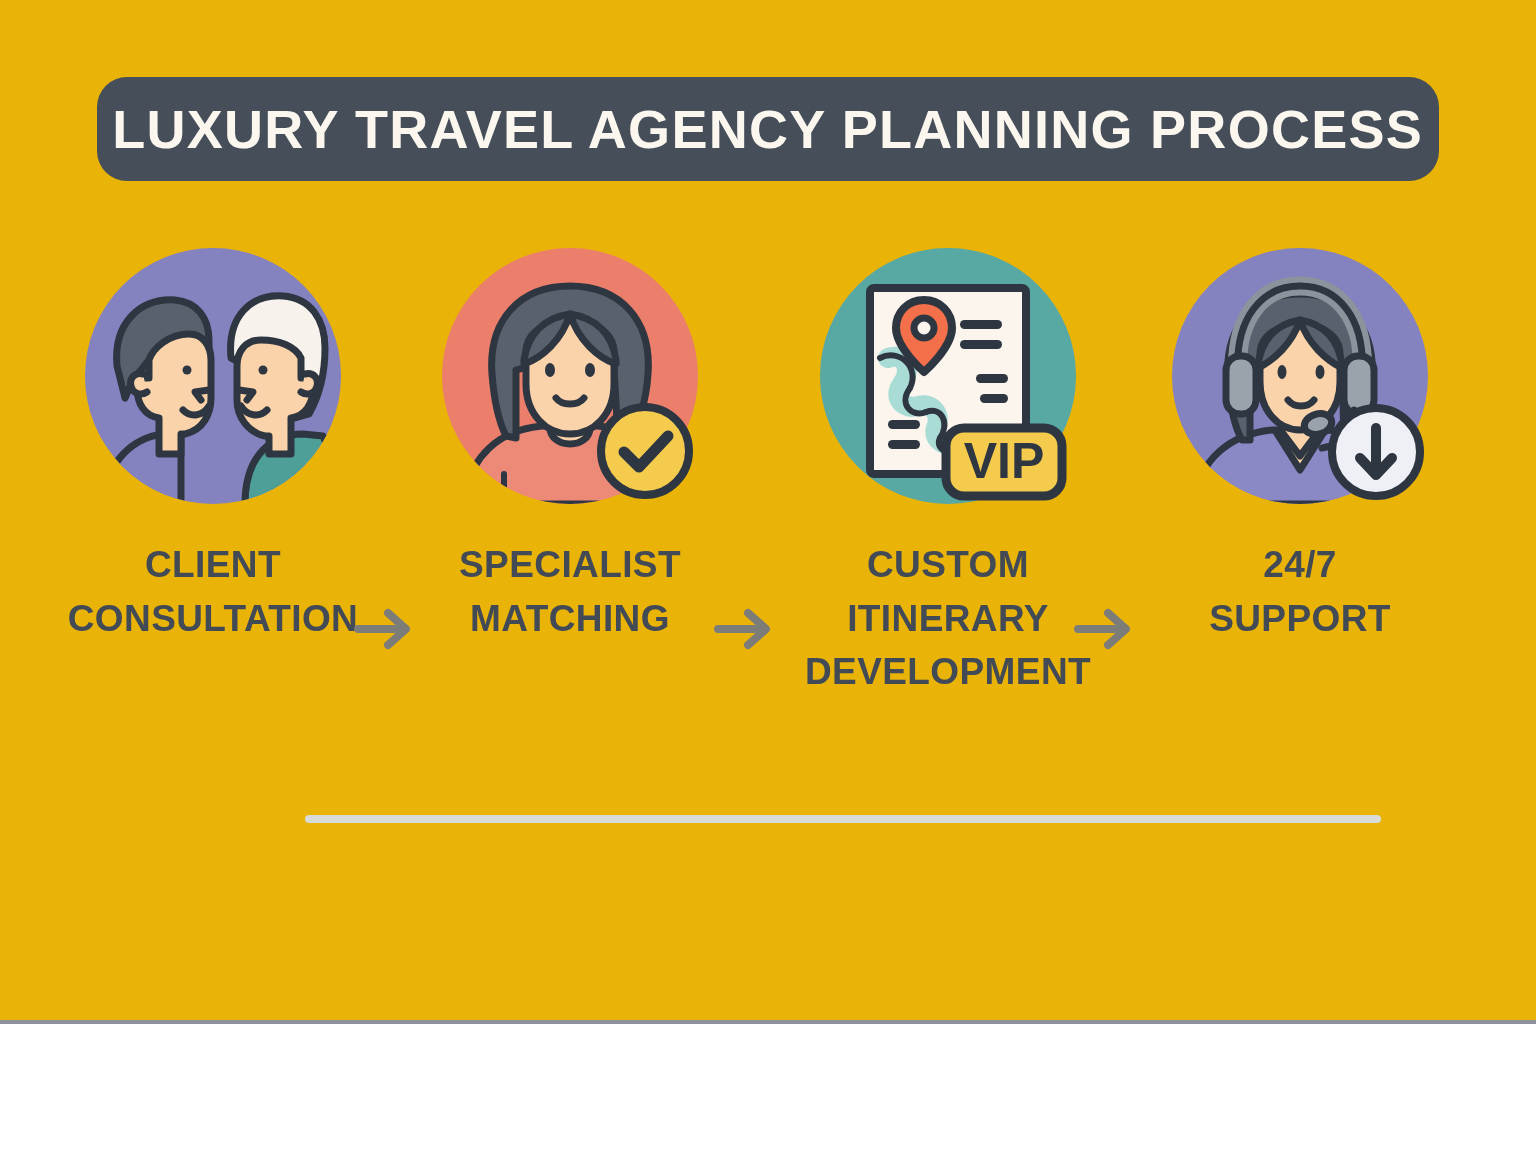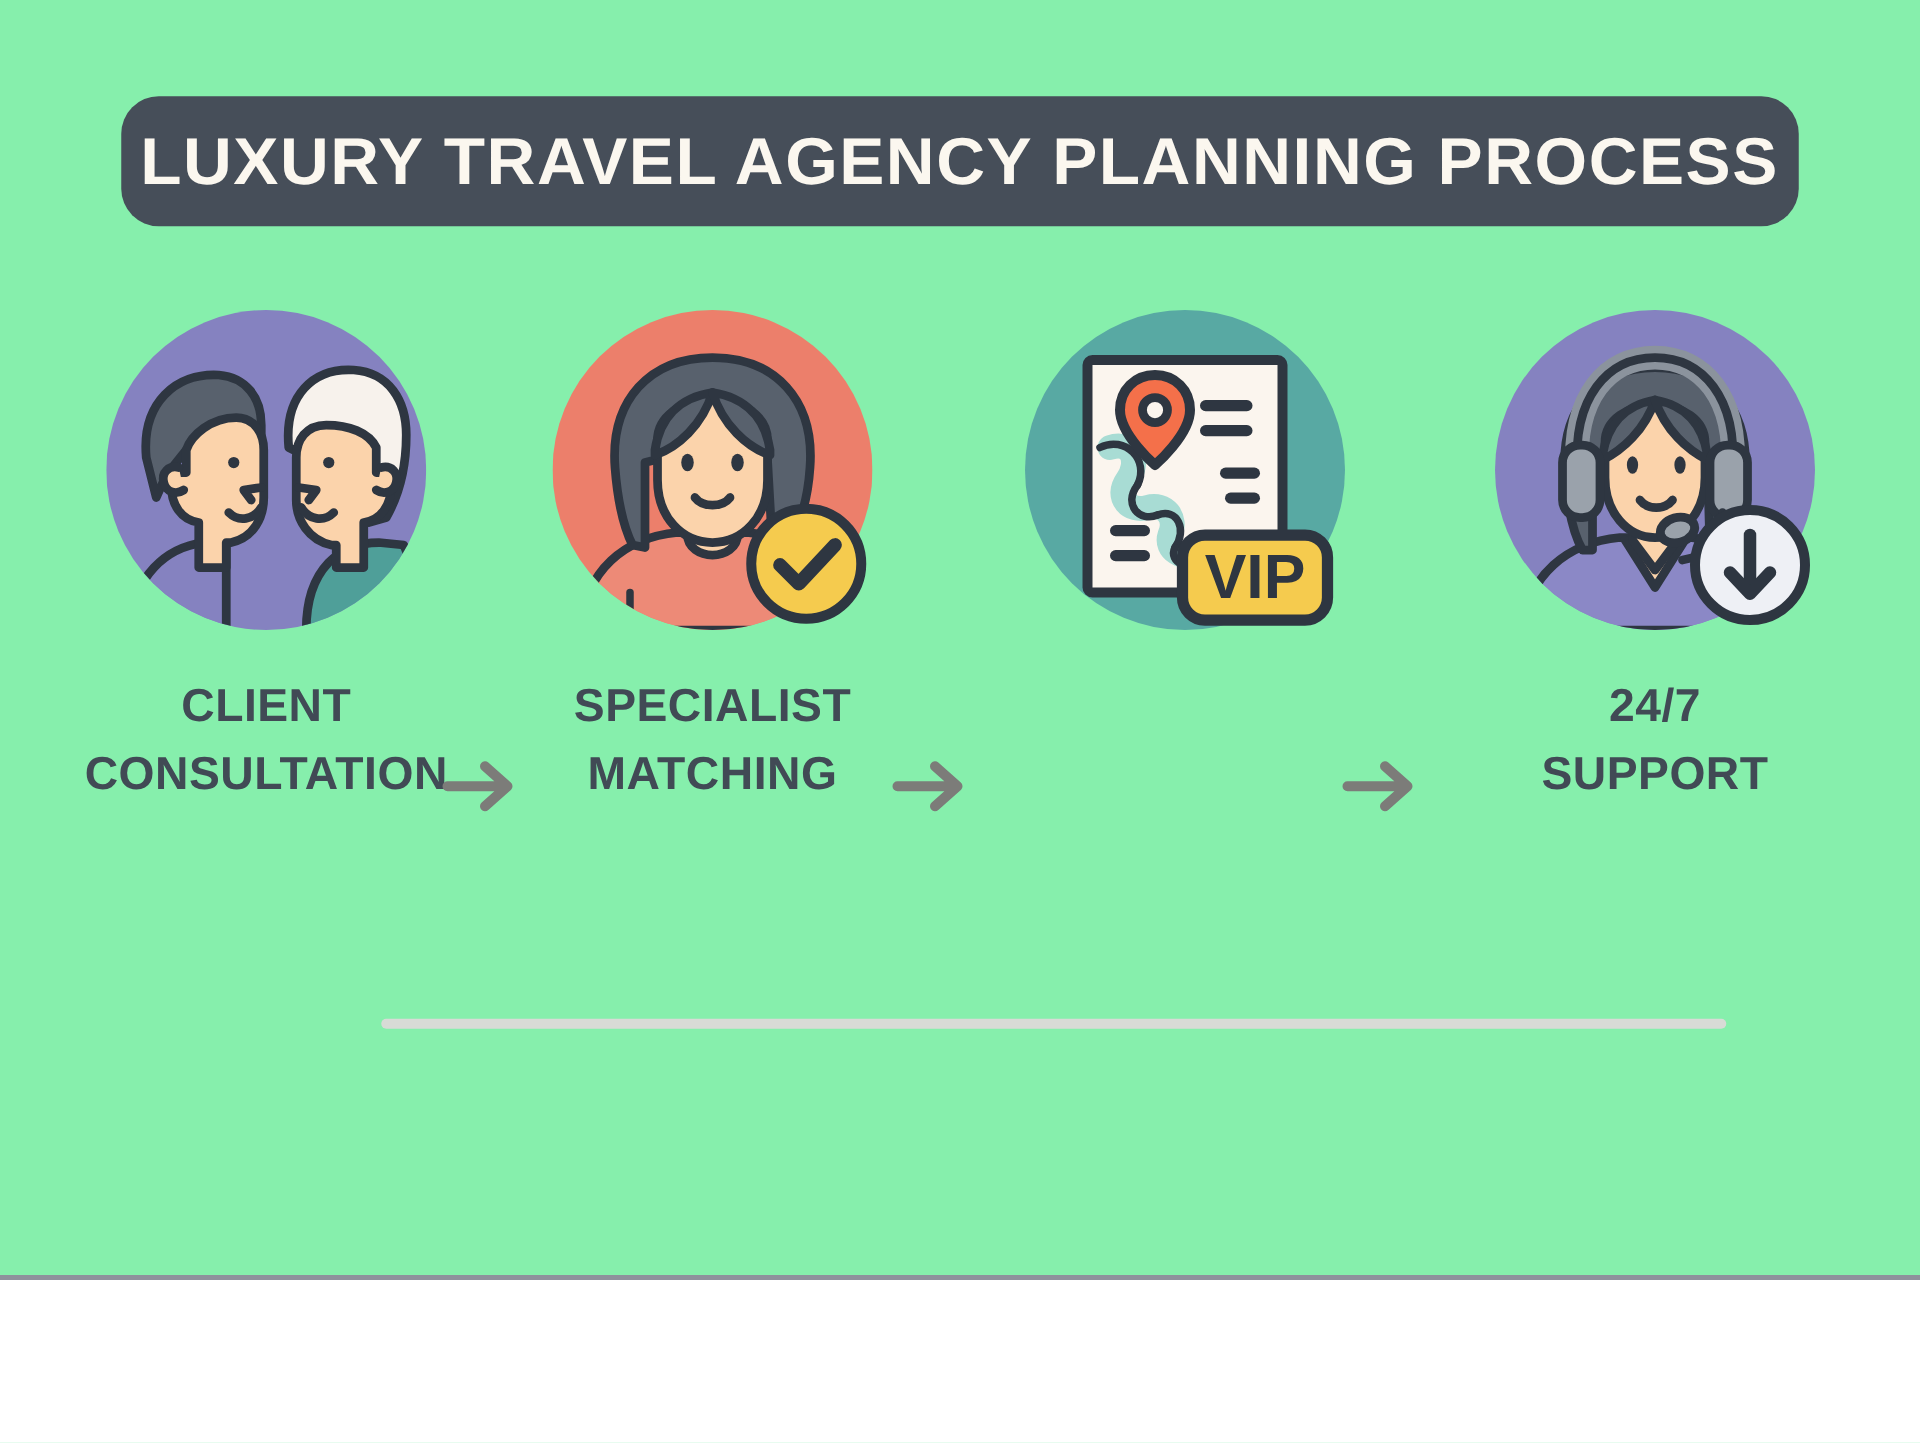--- a/index.html
+++ b/index.html
@@ -18,21 +18,21 @@
     width: 1536px;
     height: 1154px;
     background: #ffffff;
   }
   .board {
     position: absolute;
     left: 0;
     top: 0;
     width: 1536px;
     height: 1024px;
-    background: #86efac;
+    background: #eab308;
     border-bottom: 4px solid #8e919c;
     box-sizing: border-box;
   }
   
   .title-banner {
     position: absolute;
     left: 97px;
     top: 77px;
     width: 1342px;
     height: 104px;
@@ -63,21 +63,21 @@
     position: absolute;
     top: 0;
     width: 320px;
     display: flex;
     flex-direction: column;
     align-items: center;
   }
   .step-0 { left: 53px; }
   .step-1 { left: 410px; }
   .step-2 { left: 788px; }
-  .step-3 { left: 1164px; }
+  .step-3 { left: 1140px; }
 
   .icon-circle {
     width: 256px;
     height: 256px;
     position: relative;
   }
   .step-label {
     margin-top: 34px;
     text-align: center;
     color: #414a55;
@@ -261,20 +261,23 @@
               <rect x="68" y="172" width="32" height="9" rx="4.5" fill="#2e3641"></rect>
               <rect x="68" y="192" width="32" height="9" rx="4.5" fill="#2e3641"></rect>
             </g>
 
             <g>
               <rect x="126" y="180" width="116" height="68" rx="18" fill="#f5cb4e" stroke="#2e3641" stroke-width="9"></rect>
               <text x="184" y="230" text-anchor="middle" font-family="Liberation Sans, sans-serif" font-size="50" font-weight="bold" fill="#2e3641">VIP</text>
             </g>
           </svg>
         </div>
+        <div class="step-label">CUSTOM
+ITINERARY
+DEVELOPMENT</div>
       </div>
 
       <div class="step step-3">
         <div class="icon-circle">
           <svg viewBox="0 0 256 256" width="256" height="256">
             <defs>
               <clipPath id="clip4">
                   <circle cx="128" cy="128" r="128"></circle>
                 </clipPath>
             </defs>

